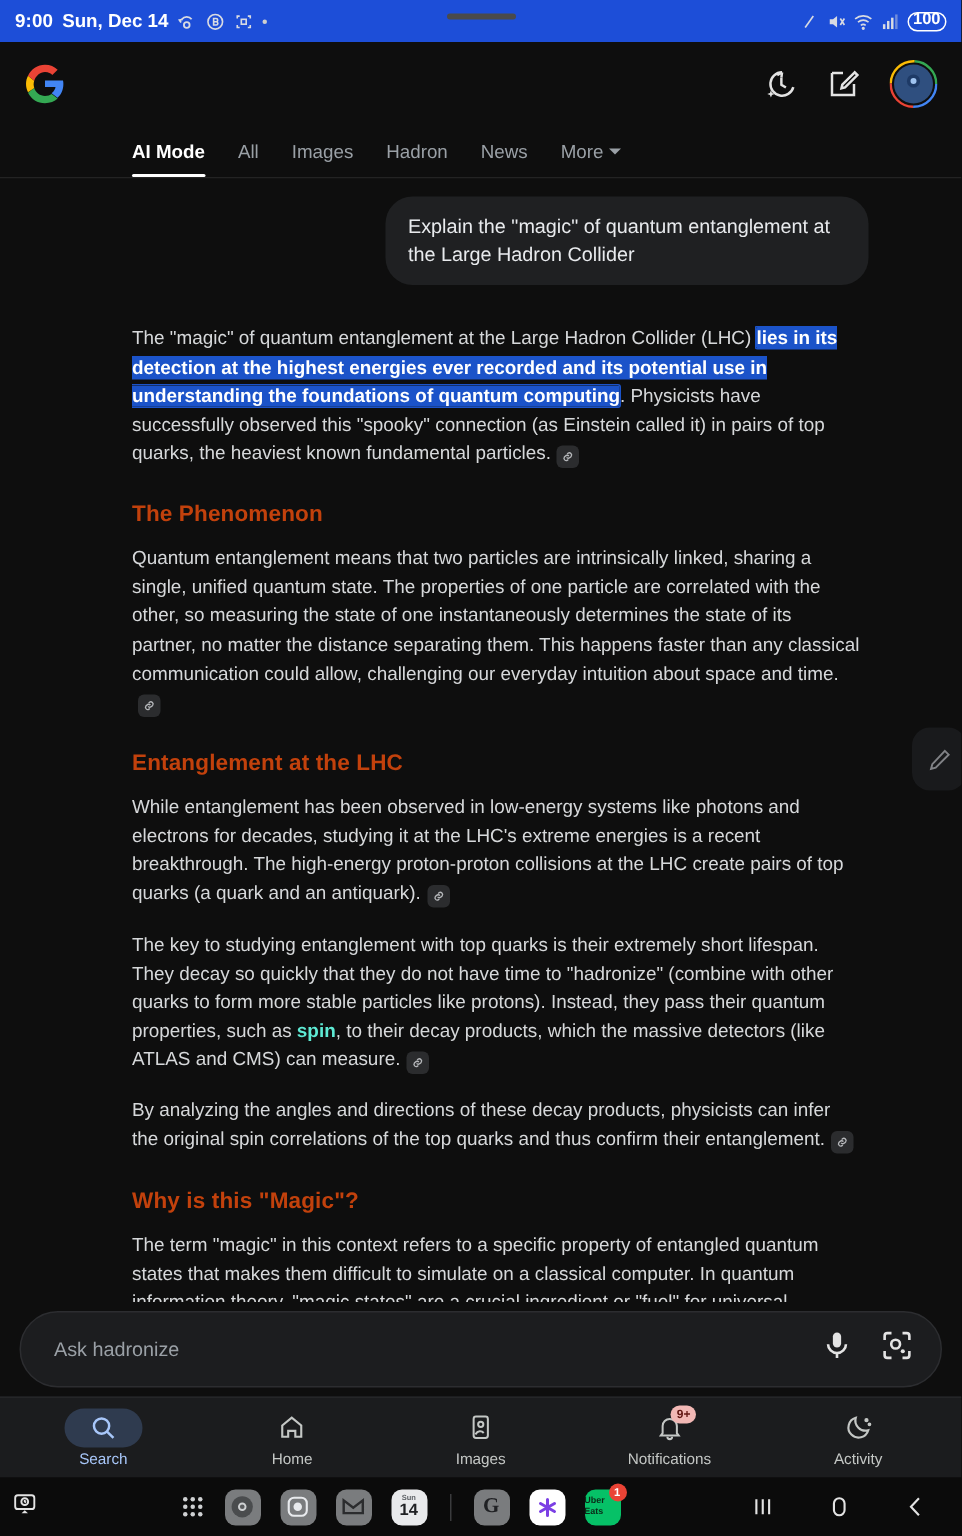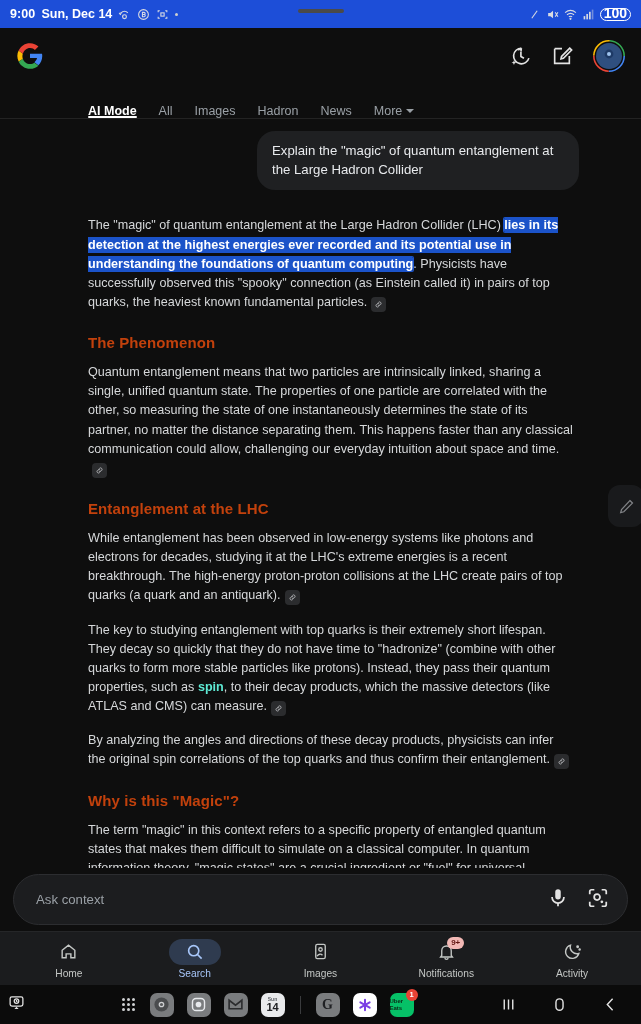--- a/index.html
+++ b/index.html
@@ -23,41 +23,41 @@
   .sb-ico { display: inline-flex; align-items: center; justify-content: center;
             width: 13px; height: 13px; opacity: .95; }
   .sb-dot { width: 3px; height: 3px; border-radius: 50%; background: #cfcfcf; }
   .sb-notch {
     position: absolute; left: 50%; transform: translateX(-50%); top: 9px;
     width: 46px; height: 4px; border-radius: 3px; background: #4a4a4a;
   }
   .sb-right { margin-left: auto; display: flex; align-items: center; gap: 5px; }
   .batt {
     border: 1.6px solid #fff; border-radius: 7px; padding: 0 3px;
-    font-size: 14px; line-height: 11.5px; height: 13px; font-weight: bold;
+    font-size: 11px; line-height: 11.5px; height: 13px; font-weight: bold;
     display: flex; align-items: center;
   }
 
   
   .appbar {
     height: 56px; display: flex; align-items: center; padding: 0 16px;
     background: #0e0e0e;
   }
   .glogo { width: 28px; height: 28px; }
   .appbar-right { margin-left: auto; display: flex; align-items: center; gap: 20px; }
   .hdr-ico { width: 22px; height: 22px; color: #e3e3e3; display: block; }
   .avatar-wrap { width: 32px; height: 32px; border-radius: 50%; position: relative; }
 
   
   .tabs {
     display: flex; align-items: flex-end; gap: 22px;
     padding: 0 0 0 88px; height: 34px; background: #0e0e0e;
   }
   .tab {
-    font-size: 12.5px; color: #9aa0a6; padding-bottom: 0; position: relative;
+    font-size: 12.5px; color: #9aa0a6; padding-bottom: 10px; position: relative;
     white-space: nowrap; cursor: pointer;
   }
   .tab.active { color: #fff; font-weight: bold; }
   .tab.active::after {
     content: ""; position: absolute; left: 0; right: 0; bottom: 0;
     height: 2.5px; background: #fff; border-radius: 2px;
   }
   .tab-more { display: flex; align-items: center; gap: 4px; }
   .caret { width: 0; height: 0; border-left: 4px solid transparent;
            border-right: 4px solid transparent; border-top: 4px solid #9aa0a6; }
@@ -348,55 +348,55 @@
 
   <div class="rail-fab">
     <svg viewBox="0 0 24 24" fill="none" stroke="currentColor" stroke-width="1.8">
       <path d="M16.8 3.6l3.6 3.6L8.2 19.4 3.8 20.6l1.2-4.4z"></path>
     </svg>
   </div>
 </div>
 
 <div class="inputwrap">
   <div class="searchbox">
-    <span class="sb-placeholder">Ask context</span>
+    <span class="sb-placeholder">Ask hadronize</span>
     <span>
       <svg class="sb-act" viewBox="0 0 24 24" fill="currentColor">
         <rect x="9" y="2.5" width="6" height="11" rx="3"></rect>
         <path d="M5.5 11a6.5 6.5 0 0013 0" fill="none" stroke="currentColor" stroke-width="1.9"></path>
         <path d="M12 17.5V21" stroke="currentColor" stroke-width="1.9"></path>
       </svg>
     </span>
     <span>
       <svg class="sb-act" viewBox="0 0 24 24" fill="none" stroke="currentColor" stroke-width="1.9">
         <path d="M3 8V5a2 2 0 012-2h3M21 8V5a2 2 0 00-2-2h-3M3 16v3a2 2 0 002 2h3M21 16v3a2 2 0 01-2 2h-3"></path>
         <circle cx="11" cy="11" r="3.2"></circle>
           <circle cx="16.2" cy="16.2" r="1.5" fill="currentColor" stroke="none"></circle>
       </svg>
     </span>
   </div>
 </div>
 
 <div class="bottomnav">
-  <div class="navitem">
-    <div class="navpill">
-      <svg viewBox="0 0 24 24" fill="none" stroke="currentColor" stroke-width="1.8">
-          <path d="M4 10.5L12 4l8 6.5V20h-5v-5H9v5H4z"></path>
-        </svg>
-    </div>
-    <span class="navlabel">Home</span>
-  </div>
   <div class="navitem active">
     <div class="navpill">
       <svg viewBox="0 0 24 24" fill="none" stroke="currentColor" stroke-width="2.1">
           <circle cx="11" cy="11" r="6.4"></circle>
           <path d="M15.8 15.8L21 21"></path>
         </svg>
     </div>
     <span class="navlabel">Search</span>
+  </div>
+  <div class="navitem">
+    <div class="navpill">
+      <svg viewBox="0 0 24 24" fill="none" stroke="currentColor" stroke-width="1.8">
+          <path d="M4 10.5L12 4l8 6.5V20h-5v-5H9v5H4z"></path>
+        </svg>
+    </div>
+    <span class="navlabel">Home</span>
   </div>
   <div class="navitem">
     <div class="navpill">
       <svg viewBox="0 0 24 24" fill="none" stroke="currentColor" stroke-width="1.7">
           <rect x="6" y="3" width="12" height="18" rx="2"></rect>
           <circle cx="12" cy="9.5" r="2.2"></circle>
           <path d="M7.5 18c2-3 5-3.4 7-1.2"></path>
         </svg>
     </div>
     <span class="navlabel">Images</span>

